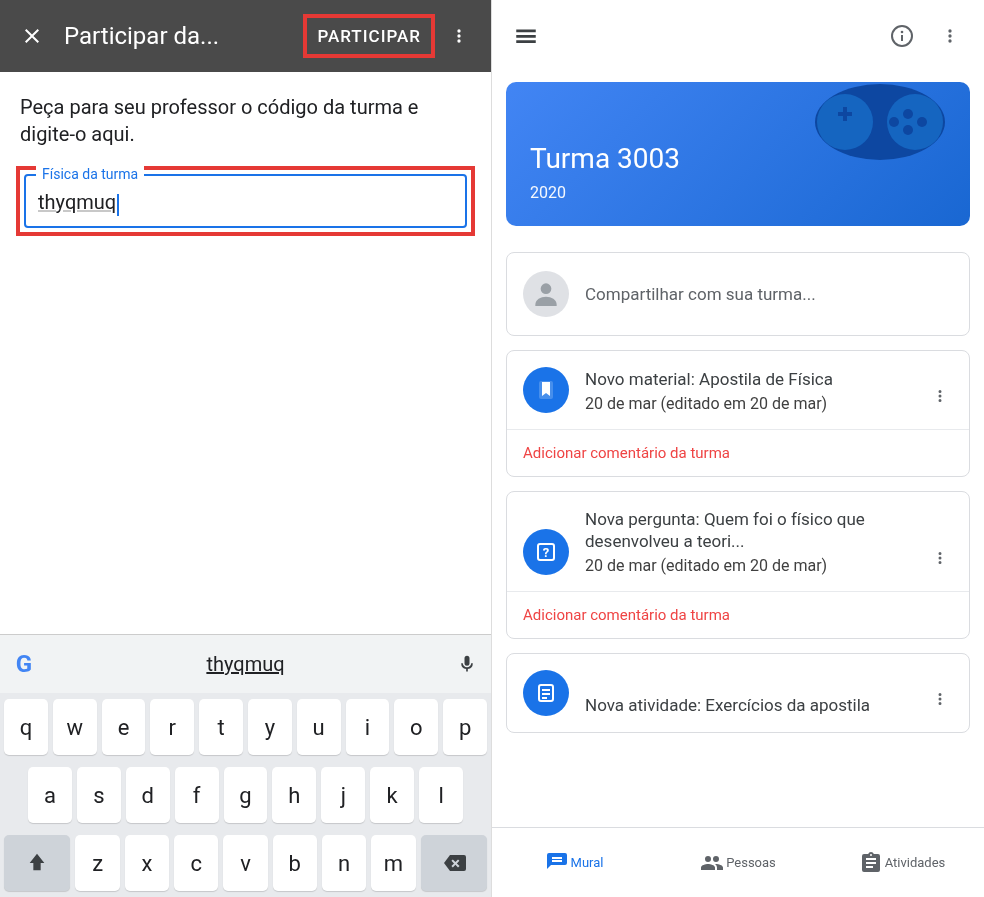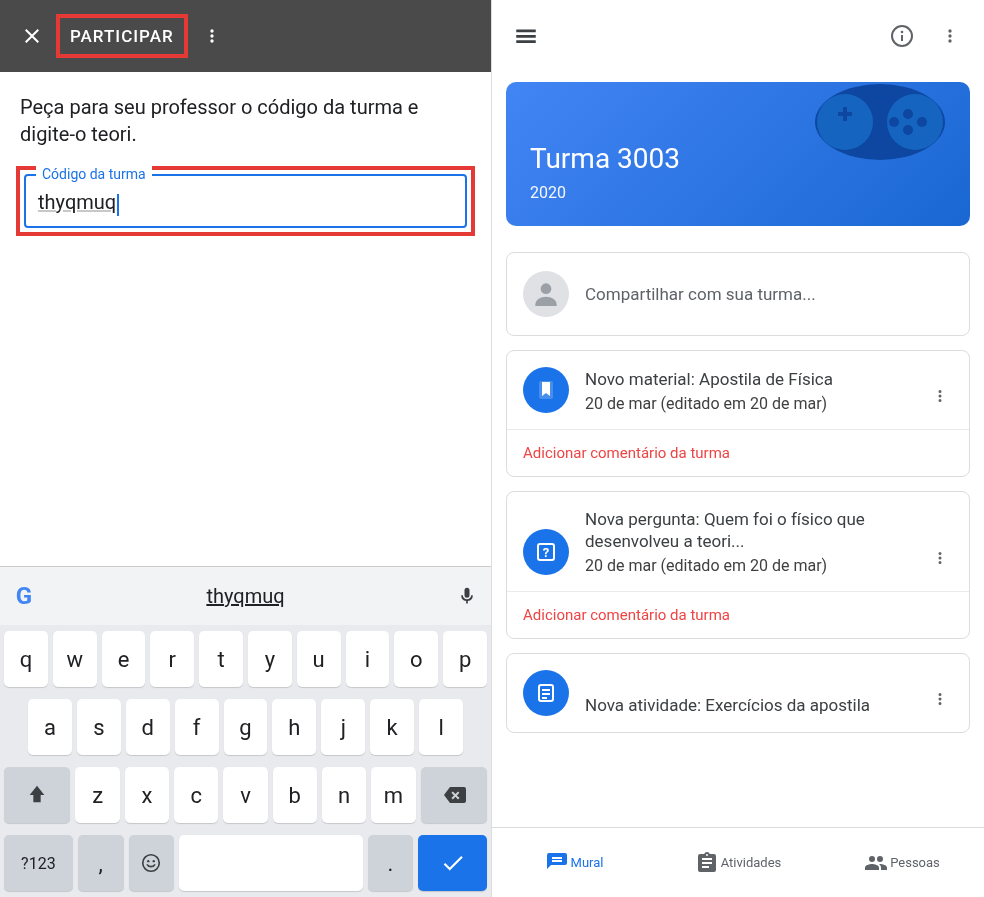--- a/index.html
+++ b/index.html
@@ -70,31 +70,32 @@
 </head>
 <body>
 
 <div class="panel panel-left">
   <div class="topbar-dark">
     <div class="close">
       <svg width="24" height="24" viewBox="0 0 24 24">
           <path fill="#fff" d="M19 6.41 17.59 5 12 10.59 6.41 5 5 6.41 10.59 12 5 17.59 6.41 19 12 13.41 17.59 19 19 17.59 13.41 12z"></path>
         </svg>
     </div>
+    <div class="title">Participar da...</div>
     <div class="action">PARTICIPAR</div>
     <div class="more">
       <svg width="20" height="20" viewBox="0 0 24 24">
           <path fill="#fff" d="M12 8a2 2 0 1 0 0-4 2 2 0 0 0 0 4zm0 2a2 2 0 1 0 0 4 2 2 0 0 0 0-4zm0 6a2 2 0 1 0 0 4 2 2 0 0 0 0-4z"></path>
         </svg>
     </div>
   </div>
-  <div class="instruction">Peça para seu professor o código da turma e digite-o teori.</div>
+  <div class="instruction">Peça para seu professor o código da turma e digite-o aqui.</div>
   <div class="input-wrap">
     <div class="text-field">
-      <span class="float-label">Código da turma</span>
+      <span class="float-label">Física da turma</span>
       <span class="value">thyqmuq</span><span class="caret"></span>
     </div>
   </div>
 
   <div class="keyboard">
     <div class="sugg-row">
       <div class="g-logo">
         <span class="g-letter g-b">G</span>
       </div>
       <div class="sugg">thyqmuq</div>
@@ -139,39 +140,20 @@
         <div class="key">v</div>
         <div class="key">b</div>
         <div class="key">n</div>
         <div class="key">m</div>
         <div class="key fn wide">
           <svg width="24" height="24" viewBox="0 0 24 24">
             <path fill="#3c4043" d="M22 4H8l-6 8 6 8h14a2 2 0 0 0 2-2V6a2 2 0 0 0-2-2zm-4.41 11L16 16.41 13.41 13.83 10.83 16.41 9.41 15l2.59-2.59L9.41 9.83l1.42-1.42 2.58 2.59 2.59-2.59L17.41 9.83l-2.58 2.58z"></path>
           </svg>
         </div>
       </div>
-    <div class="key-row" id="kr4">
-      <div class="key fn wide" style="font-size:16px">?123</div>
-      <div class="key fn">,</div>
-      <div class="key fn">
-        <svg width="22" height="22" viewBox="0 0 24 24">
-            <circle cx="12" cy="12" r="9" fill="none" stroke="#3c4043" stroke-width="1.8"></circle>
-            <circle cx="9" cy="10" r="1.3" fill="#3c4043"></circle>
-            <circle cx="15" cy="10" r="1.3" fill="#3c4043"></circle>
-            <path d="M8 14c1 1.5 2.5 2 4 2s3-.5 4-2" fill="none" stroke="#3c4043" stroke-width="1.8" stroke-linecap="round"></path>
-          </svg>
-      </div>
-      <div class="key space"></div>
-      <div class="key fn">.</div>
-      <div class="key enter">
-        <svg width="26" height="26" viewBox="0 0 24 24">
-            <path fill="#fff" d="M9 16.17 4.83 12l-1.42 1.41L9 19 21 7l-1.41-1.41z"></path>
-          </svg>
-      </div>
-    </div>
   </div>
 </div>
 
 <div class="panel panel-right">
   <div class="topbar-light">
     <div class="menu">
       <svg width="26" height="26" viewBox="0 0 24 24">
           <path fill="#3c4043" d="M3 6h18v2.5H3zM3 11h18v2.5H3zM3 16h18v2.5H3z"></path>
         </svg>
     </div>
@@ -278,24 +260,24 @@
 
   <div class="bottom-nav">
     <div class="nav-item active">
       <svg viewBox="0 0 24 24">
           <path fill="currentColor" d="M20 2H4a2 2 0 0 0-2 2v14l4-4h14a2 2 0 0 0 2-2V4a2 2 0 0 0-2-2zM7 9h10v2H7zm0-3h10v2H7z"></path>
         </svg>
       <span>Mural</span>
     </div>
     <div class="nav-item">
       <svg viewBox="0 0 24 24">
-          <path fill="currentColor" d="M19 3h-4.18A3 3 0 0 0 12 1a3 3 0 0 0-2.82 2H5a2 2 0 0 0-2 2v14a2 2 0 0 0 2 2h14a2 2 0 0 0 2-2V5a2 2 0 0 0-2-2zm-7 0a1 1 0 1 1-1 1 1 1 0 0 1 1-1zM7 7h10v2H7zm0 4h10v2H7zm0 4h7v2H7z"></path>
-        </svg>
-      <span>Atividades</span>
+          <path fill="currentColor" d="M16 11a3 3 0 1 0-3-3 3 3 0 0 0 3 3zm-8 0a3 3 0 1 0-3-3 3 3 0 0 0 3 3zm0 2c-2.33 0-7 1.17-7 3.5V19h14v-2.5C15 14.17 10.33 13 8 13zm8 0c-.29 0-.62.02-.97.05A4.22 4.22 0 0 1 17 16.5V19h6v-2.5c0-2.33-4.67-3.5-7-3.5z"></path>
+        </svg>
+      <span>Pessoas</span>
     </div>
     <div class="nav-item">
       <svg viewBox="0 0 24 24">
-          <path fill="currentColor" d="M16 11a3 3 0 1 0-3-3 3 3 0 0 0 3 3zm-8 0a3 3 0 1 0-3-3 3 3 0 0 0 3 3zm0 2c-2.33 0-7 1.17-7 3.5V19h14v-2.5C15 14.17 10.33 13 8 13zm8 0c-.29 0-.62.02-.97.05A4.22 4.22 0 0 1 17 16.5V19h6v-2.5c0-2.33-4.67-3.5-7-3.5z"></path>
-        </svg>
-      <span>Pessoas</span>
+          <path fill="currentColor" d="M19 3h-4.18A3 3 0 0 0 12 1a3 3 0 0 0-2.82 2H5a2 2 0 0 0-2 2v14a2 2 0 0 0 2 2h14a2 2 0 0 0 2-2V5a2 2 0 0 0-2-2zm-7 0a1 1 0 1 1-1 1 1 1 0 0 1 1-1zM7 7h10v2H7zm0 4h10v2H7zm0 4h7v2H7z"></path>
+        </svg>
+      <span>Atividades</span>
     </div>
   </div>
 </div>
 
 </body></html>

